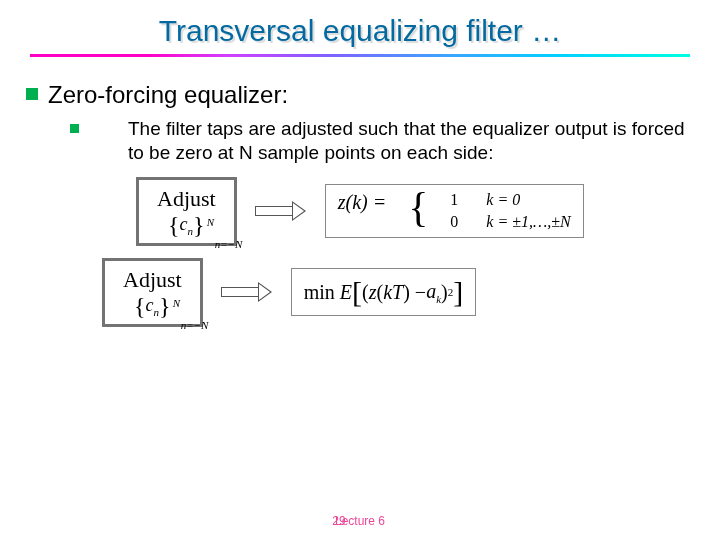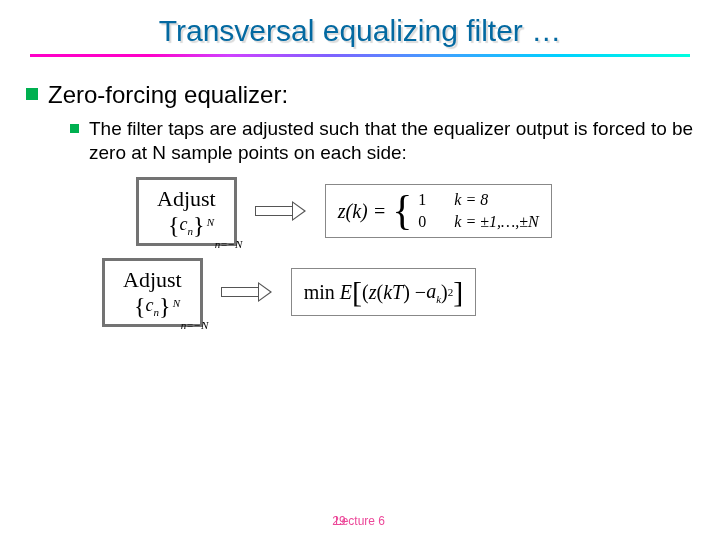--- a/index.html
+++ b/index.html
@@ -38,21 +38,21 @@
     margin-top: 7px; margin-right: 10px;
   }
   .sq-sm {
     width: 9px; height: 9px;
     background: #00b050;
     flex: 0 0 9px;
     margin-top: 7px; margin-right: 10px;
   }
   .l1-text { font-size: 24px; }
   .l2 { margin-left: 44px; margin-top: 8px; }
-  .l2-text { font-size: 19px; line-height: 1.25; }
+  .l2-text { font-size: 19px; line-height: 1.25; margin-left: 39px; }
   .adjust-row {
     display: flex;
     align-items: center;
     margin-top: 12px;
     gap: 18px;
   }
   .adjust-box {
     border: 3px solid #737373;
     padding: 6px 18px 4px 18px;
     text-align: center;
@@ -102,21 +102,21 @@
     border-bottom:8px solid transparent;
     border-left:11px solid #fff;
   }
   .eq-box {
     border: 1px solid #888;
     padding: 6px 12px;
     font-family: "Times New Roman", Times, serif;
     font-size: 20px;
     display:flex; align-items:center;
   }
-  .piecewise { display:flex; align-items:center; gap:6px;}
+  .piecewise { display:flex; align-items:flex-start; gap:22px;}
   .bigbrace { font-size: 42px; line-height: 0.8; }
   .cases { display:flex; flex-direction:column; gap:4px; font-size:16px; font-style: italic;}
   .cases .row { display:flex; gap:22px; }
   .cases .val { width: 14px; font-style: normal;}
   .mse-eq {
     font-family: "Times New Roman", Times, serif;
     font-size: 20px;
   }
   .mse-eq .rm { font-style: normal; }
   .mse-eq .it { font-style: italic; }
@@ -158,21 +158,21 @@
       <div class="shaft"></div>
         <div class="head"></div>
     </div>
     <div class="eq-box">
       <div class="piecewise">
         <span style="font-style:italic">z(k) =</span>
         <span class="bigbrace">{</span>
         <div class="cases">
           <div class="row">
               <span class="val">1</span>
-              <span>k = 8</span>
+              <span>k = 0</span>
             </div>
           <div class="row">
               <span class="val">0</span>
               <span>k = ±1,…,±N</span>
             </div>
         </div>
       </div>
     </div>
   </div>
 

